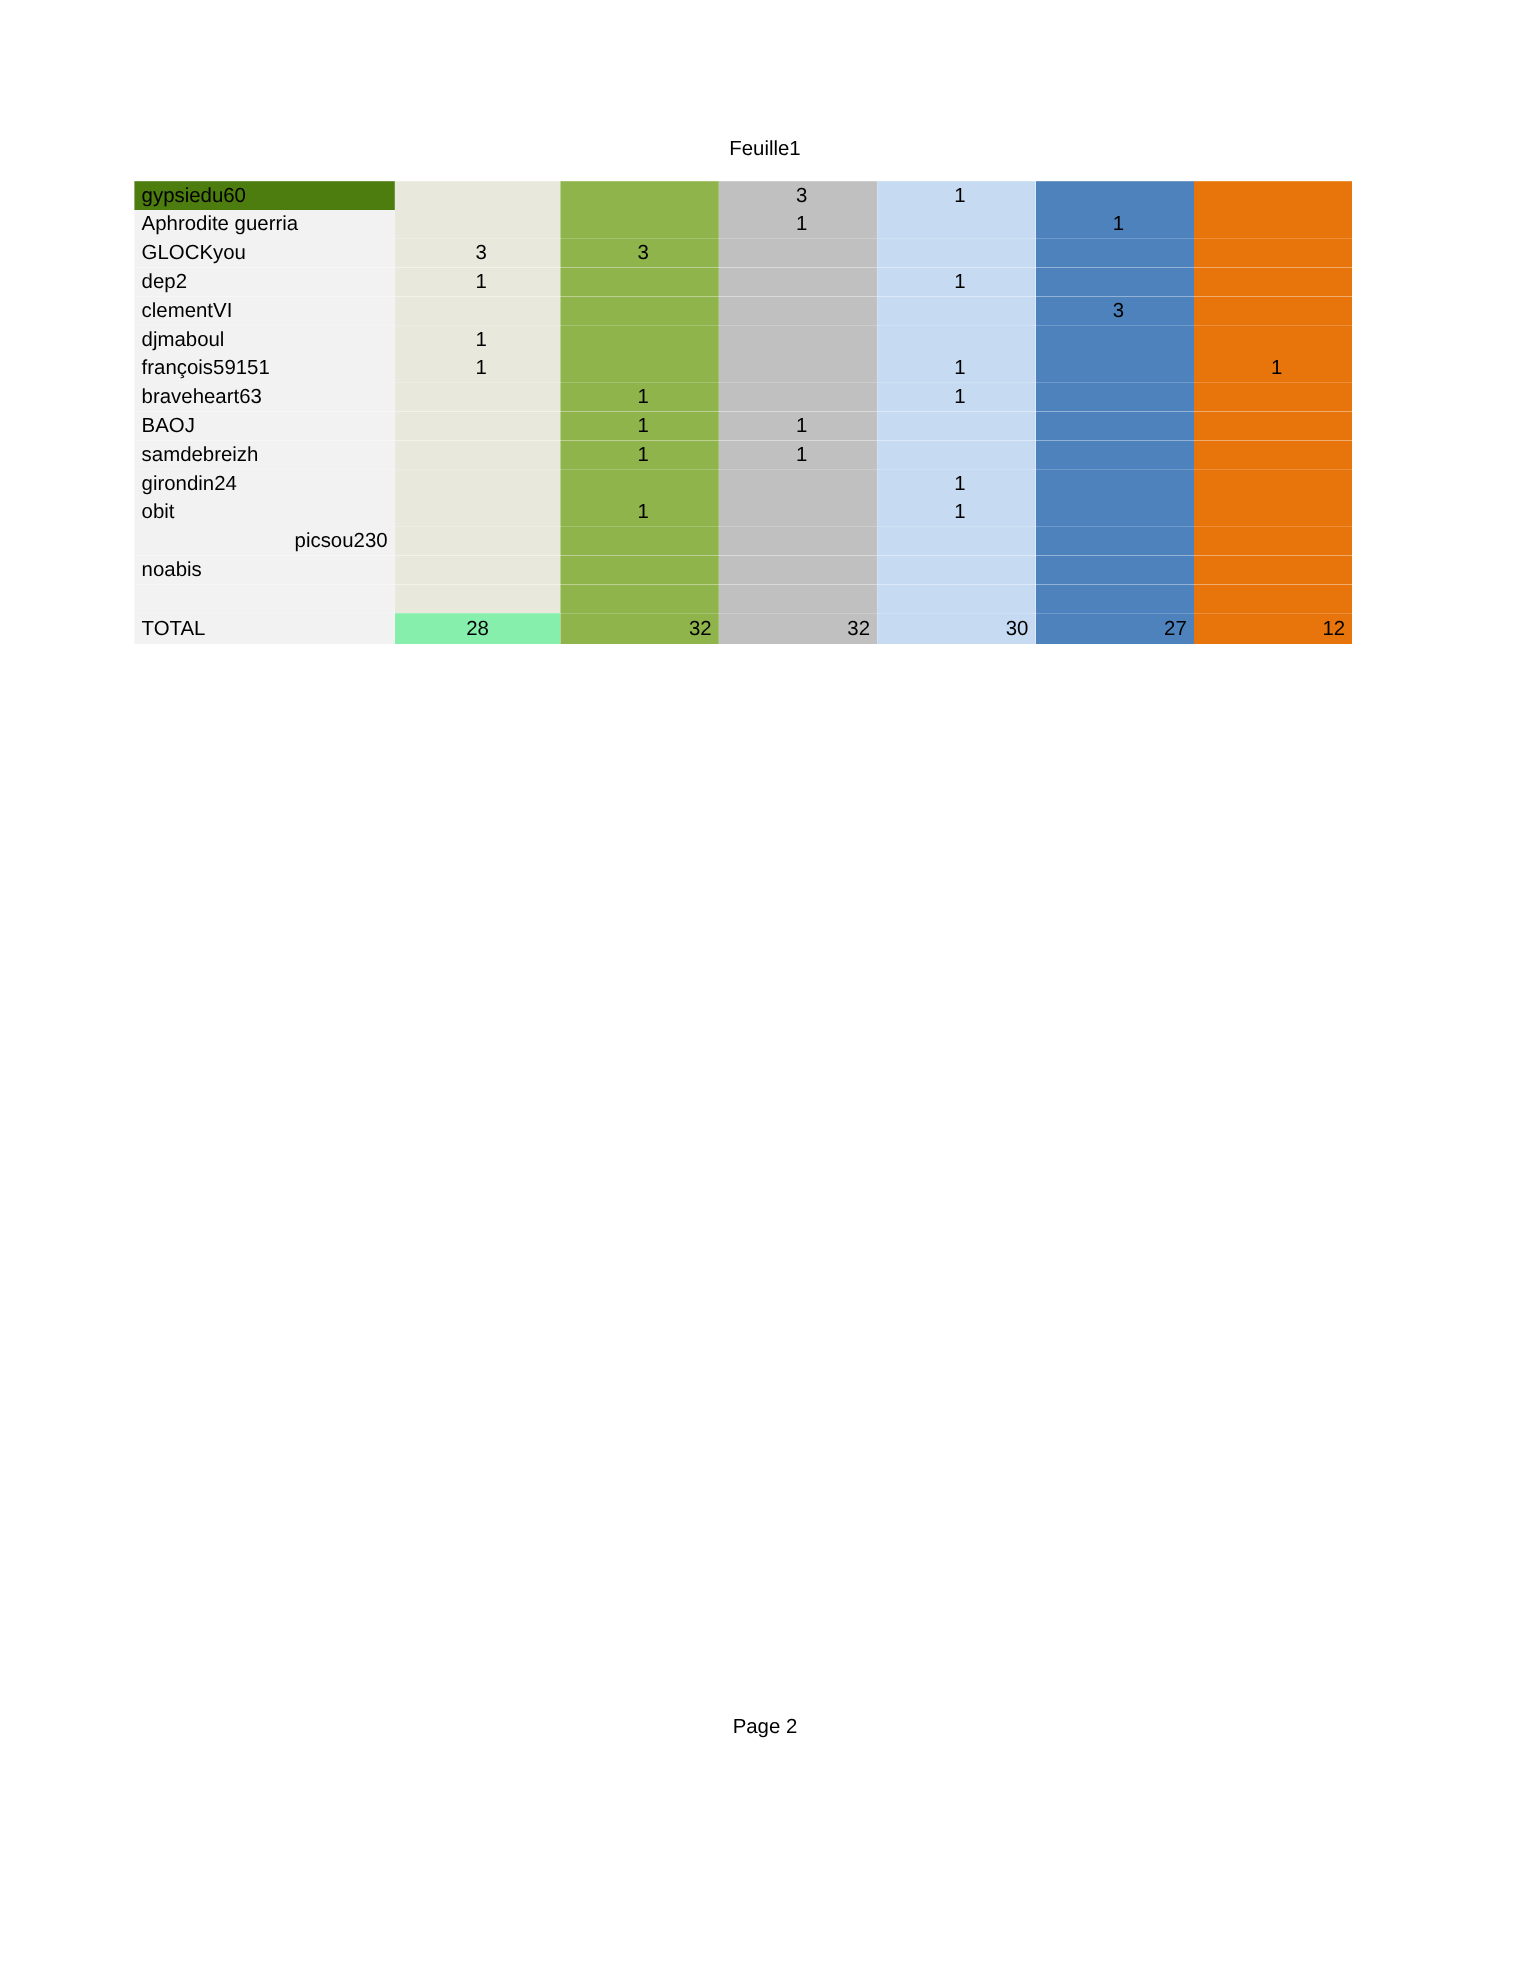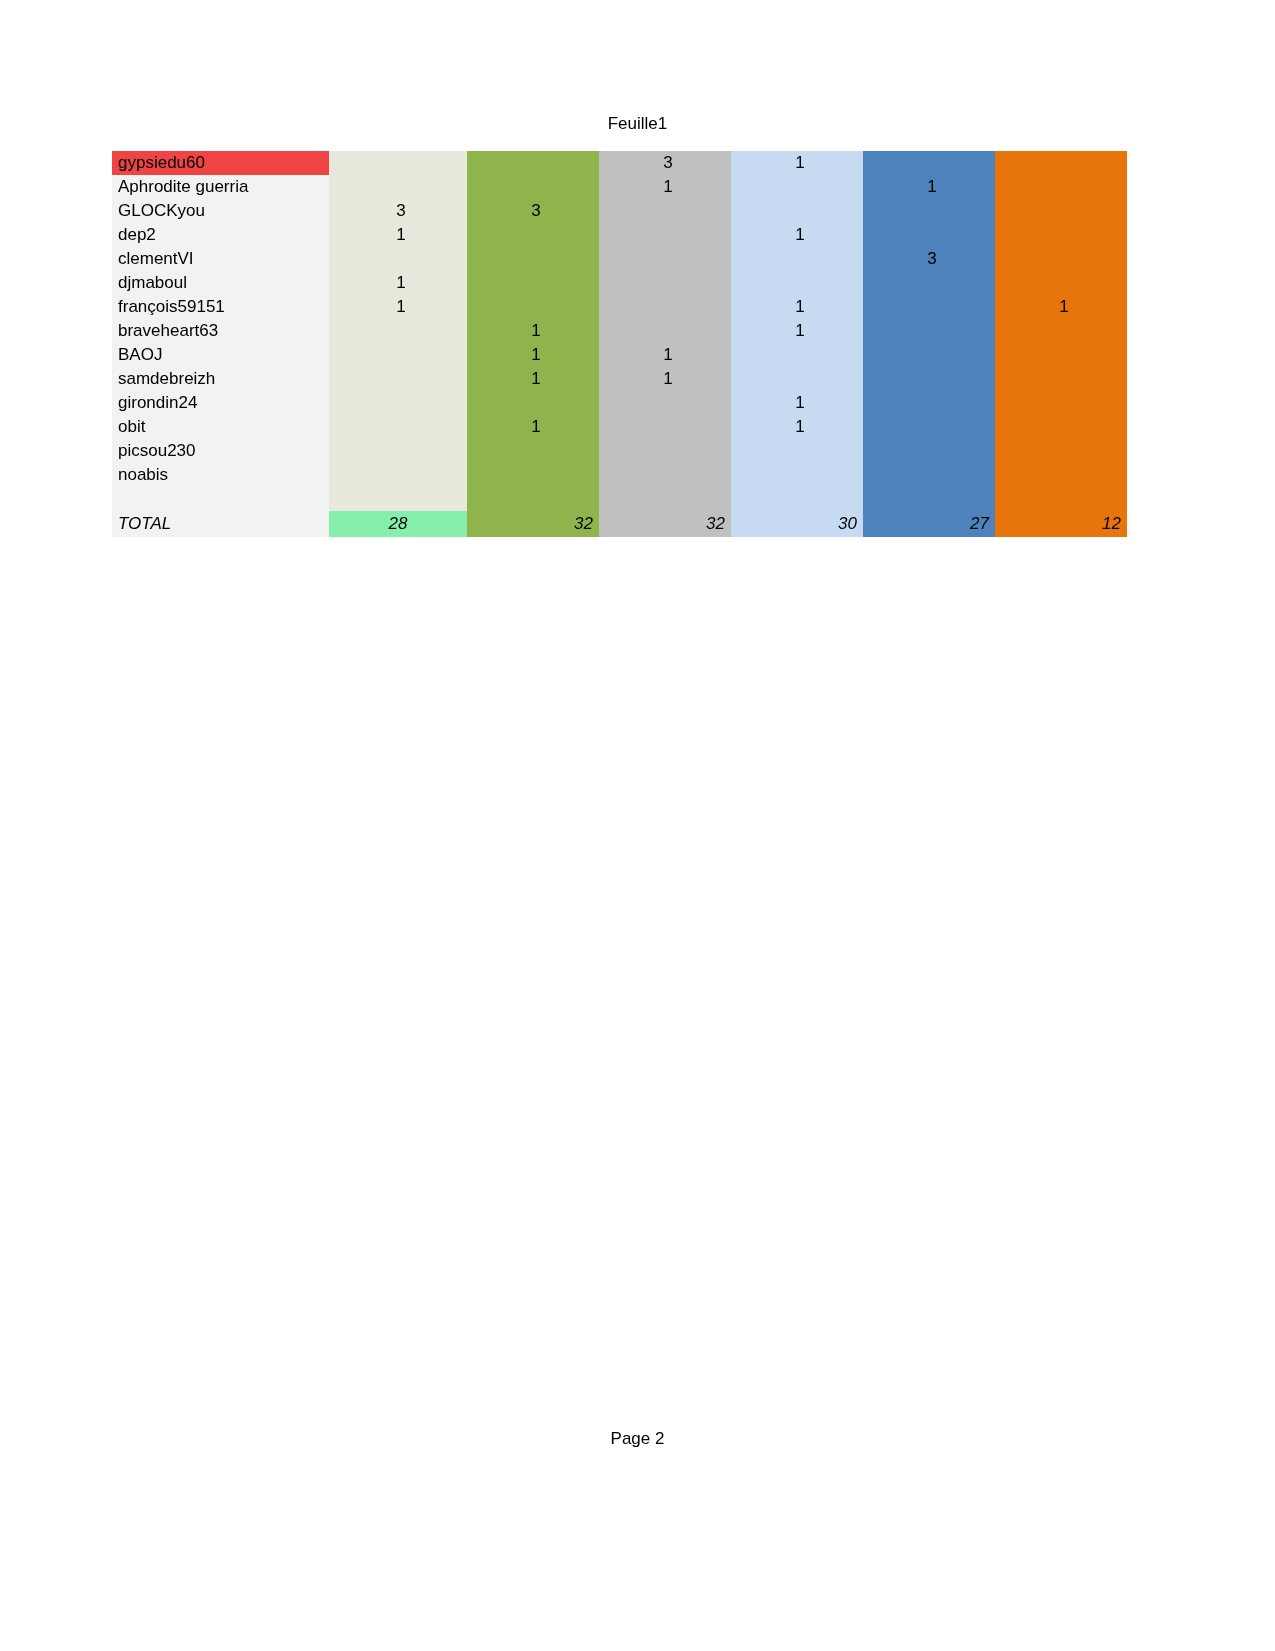--- a/index.html
+++ b/index.html
@@ -70,40 +70,39 @@
   }
   td.num-col.center {
     text-align: center;
     padding-right: 0;
   }
   tr.spacer td {
     height: 24px;
   }
   tr.total-row td {
     height: 26px;
-    font-style: italic;
   }
   td.total-label {
     text-align: left;
     padding-left: 5px;
   }
 </style>
 </head>
 <body>
 
 <div class="page">
 
   <div class="sheet-title">Feuille1</div>
 
   <div class="table-wrap">
     <table class="grid">
       <tbody>
 
         <tr>
-          <td class="name-col" style="background-color: #ef4444;">gypsiedu60</td>
+          <td class="name-col" style="background-color: #4d7c0f;">gypsiedu60</td>
           <td class="num-col" style="background-color: rgb(233, 232, 220);"></td>
           <td class="num-col center" style="background-color: rgb(143, 180, 75);"></td>
           <td class="num-col center" style="background-color: rgb(192, 192, 192);">3</td>
           <td class="num-col center" style="background-color: rgb(198, 218, 242);">1</td>
           <td class="num-col center" style="background-color: rgb(77, 130, 188);"></td>
           <td class="num-col center" style="background-color: rgb(232, 116, 12);"></td>
         </tr>
 
         <tr>
           <td class="name-col" style="background-color: rgb(242, 242, 242);">Aphrodite guerria</td>
@@ -209,21 +208,21 @@
           <td class="name-col" style="background-color: rgb(242, 242, 242);">obit</td>
           <td class="num-col center" style="background-color: rgb(233, 232, 220);"></td>
           <td class="num-col center" style="background-color: rgb(143, 180, 75);">1</td>
           <td class="num-col center" style="background-color: rgb(192, 192, 192);"></td>
           <td class="num-col center" style="background-color: rgb(198, 218, 242);">1</td>
           <td class="num-col center" style="background-color: rgb(77, 130, 188);"></td>
           <td class="num-col center" style="background-color: rgb(232, 116, 12);"></td>
         </tr>
 
         <tr>
-          <td class="name-col" style="background-color: rgb(242, 242, 242);">picsou230</td>
+          <td class="name-col" style="background-color: rgb(242, 242, 242); text-align: right;">picsou230</td>
           <td class="num-col center" style="background-color: rgb(233, 232, 220);"></td>
           <td class="num-col center" style="background-color: rgb(143, 180, 75);"></td>
           <td class="num-col center" style="background-color: rgb(192, 192, 192);"></td>
           <td class="num-col center" style="background-color: rgb(198, 218, 242);"></td>
           <td class="num-col center" style="background-color: rgb(77, 130, 188);"></td>
           <td class="num-col center" style="background-color: rgb(232, 116, 12);"></td>
         </tr>
 
         <tr>
           <td class="name-col" style="background-color: rgb(242, 242, 242);">noabis</td>

